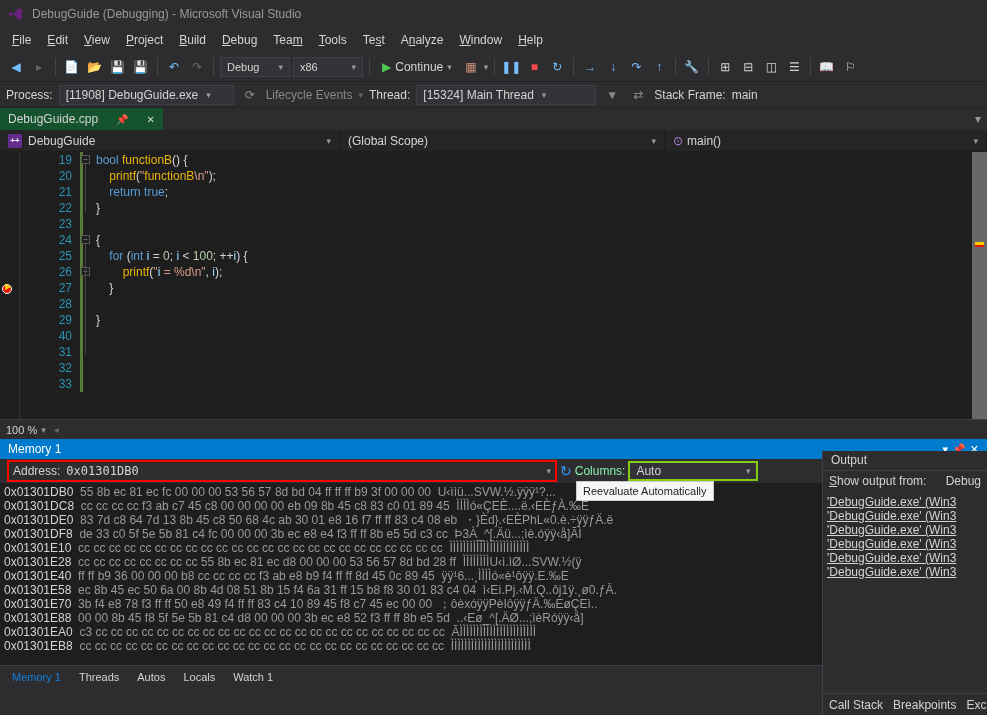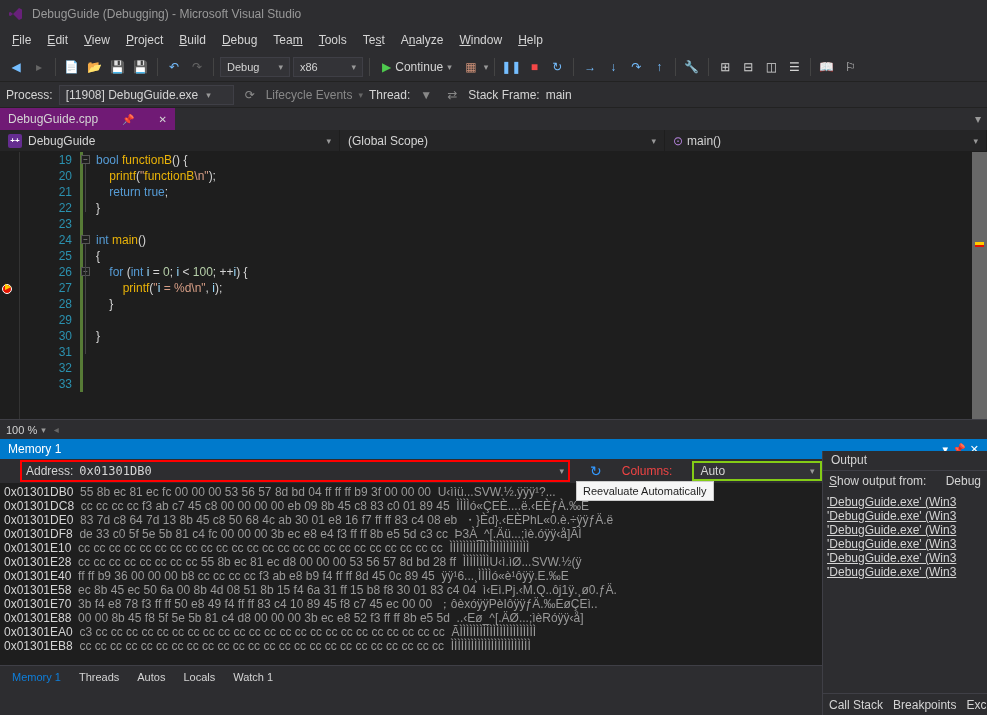--- a/index.html
+++ b/index.html
@@ -16,21 +16,21 @@
 .tool-sep { width: 1px; height: 18px; background: #444; margin: 0 3px; }
 .tool-combo { background: #333337; border: 1px solid #3f3f46; color: #d4d4d4; padding: 1px 6px; height: 20px; font-size: 11px; display: flex; align-items: center; min-width: 50px; }
 .tool-combo::after { content: "▾"; margin-left: auto; font-size: 9px; color: #999; }
 .continue-btn { background: #2d2d30; display: flex; align-items: center; gap: 4px; padding: 0 6px; height: 22px; cursor: pointer; }
 .continue-btn .play { color: #4ec94e; }
 .debug-bar { height: 26px; background: #2d2d30; display: flex; align-items: center; padding: 0 6px; gap: 6px; border-bottom: 1px solid #222; }
 .debug-label { color: #d4d4d4; font-size: 12px; }
 .debug-combo { background: #333337; border: 1px solid #3f3f46; color: #d4d4d4; padding: 1px 6px; height: 20px; display: flex; align-items: center; }
 .debug-combo::after { content: "▾"; margin-left: 8px; font-size: 9px; color: #999; }
 .tab-bar { height: 22px; background: #2d2d30; display: flex; align-items: center; }
-.file-tab { background: #701a75; color: #d4d4d4; padding: 2px 8px; display: flex; align-items: center; gap: 24px; height: 22px; }
+.file-tab { background: #14532d; color: #d4d4d4; padding: 2px 8px; display: flex; align-items: center; gap: 18px; height: 22px; }
 .file-tab .close { color: #d4d4d4; cursor: pointer; font-size: 10px; }
 .nav-bar { height: 22px; background: #252526; display: flex; border-bottom: 1px solid #1e1e1e; }
 .nav-combo { flex: 1; padding: 2px 8px; display: flex; align-items: center; border-right: 1px solid #1e1e1e; color: #d4d4d4; }
 .nav-combo::after { content: "▾"; margin-left: auto; font-size: 9px; color: #999; }
 .cpp-icon { width: 14px; height: 14px; background: #652d90; display: inline-flex; align-items: center; justify-content: center; color: white; font-size: 8px; font-weight: bold; margin-right: 6px; border-radius: 2px; }
 .fn-icon { color: #b180d7; margin-right: 4px; }
 .editor { height: 267px; background: #1e1e1e; display: flex; font-family: Consolas, monospace; font-size: 13px; position: relative; }
 .gutter { width: 60px; background: #1e1e1e; text-align: right; padding-right: 8px; color: #2b91af; user-select: none; }
 .gutter .ln { height: 16px; line-height: 16px; }
 .margin { width: 20px; background: #1e1e1e; border-right: 1px solid #333; position: relative; }
@@ -49,26 +49,26 @@
 .var { color: #9cdcfe; }
 .plain { color: #eab308; }
 .scroll-track { position: absolute; right: 0; top: 0; width: 15px; height: 100%; background: #3e3e42; }
 .scroll-thumb { position: absolute; right: 0; width: 15px; background: #686868; }
 .scroll-mark { position: absolute; right: 3px; width: 9px; height: 3px; }
 .zoom-bar { height: 20px; background: #2d2d30; display: flex; align-items: center; padding: 0 6px; border-top: 1px solid #3f3f46; }
 .zoom-combo { color: #d4d4d4; font-size: 11px; }
 .memory-hdr { height: 20px; background: #007acc; color: white; display: flex; align-items: center; padding: 0 8px; font-size: 12px; }
 .memory-hdr .title { flex: 1; }
 .memory-hdr .btn { margin-left: 4px; cursor: pointer; font-size: 11px; }
-.memory-toolbar { height: 24px; background: #2d2d30; display: flex; align-items: center; padding: 0 20px; gap: 20px; position: relative; }
+.memory-toolbar { height: 24px; background: #2d2d30; display: flex; align-items: center; padding: 0 7px; gap: 3px; position: relative; }
 .addr-box { border: 2px solid #ff0000; display: flex; align-items: center; padding: 1px 4px; height: 22px; flex: 0 0 550px; }
 .addr-label { color: #d4d4d4; margin-right: 6px; }
 .addr-input { background: transparent; border: none; color: #d4d4d4; font-family: Consolas, monospace; flex: 1; outline: none; }
 .refresh-btn { color: #3399ff; cursor: pointer; font-size: 14px; }
-.col-label { color: #ef4444; }
+.col-label { color: #86efac; }
 .col-combo { background: #333337; border: 2px solid #84cc16; color: #d4d4d4; padding: 1px 6px; height: 20px; display: flex; align-items: center; min-width: 130px; }
 .col-combo::after { content: "▾"; margin-left: auto; font-size: 9px; color: #999; }
 .tooltip { position: absolute; background: #f6f6f6; color: #1e1e1e; border: 1px solid #ccc; padding: 3px 6px; font-size: 11px; left: 576px; top: 22px; z-index: 10; }
 .memory-body { font-family: Consolas, monospace; font-size: 11px; background: #1e1e1e; padding: 2px 4px; height: 182px; overflow: hidden; white-space: pre; line-height: 14px; color: #999; }
 .memory-body .addr { color: #d4d4d4; }
 .bottom-tabs { height: 22px; background: #2d2d30; display: flex; align-items: center; padding: 0 4px; gap: 2px; border-top: 1px solid #3f3f46; }
 .bottom-tab { padding: 2px 8px; color: #d4d4d4; cursor: pointer; font-size: 11px; }
 .bottom-tab.active { color: #0e7fdb; }
 .right-panel { position: absolute; right: 0; top: 451px; width: 165px; bottom: 0; background: #2d2d30; border-left: 1px solid #3f3f46; display: flex; flex-direction: column; }
 .output-hdr { height: 20px; background: #2d2d30; color: #d4d4d4; padding: 2px 8px; font-size: 12px; border-bottom: 1px solid #3f3f46; }
@@ -154,20 +154,21 @@
   <span class="tool-btn">⚐</span>
 </div>
 
 <div class="debug-bar">
   <span class="debug-label">Process:</span>
   <span class="debug-combo" style="min-width:175px">[11908] DebugGuide.exe</span>
   <span class="tool-btn" style="color:#888">⟳</span>
   <span class="debug-label" style="color:#888">Lifecycle Events</span>
   <span style="font-size:9px;color:#666">▾</span>
   <span class="debug-label">Thread:</span>
+  <span class="debug-combo" style="min-width:180px">[15324] Main Thread</span>
   <span class="tool-btn" style="color:#888">▼</span>
   <span class="tool-btn" style="color:#888">⇄</span>
   <span class="debug-label">Stack Frame:</span>
   <span class="debug-label" style="flex:1">main</span>
 </div>
 
 <div class="tab-bar">
   <div class="file-tab">
     <span>DebugGuide.cpp</span>
     <span style="color:#999;font-size:10px">📌</span>
@@ -199,40 +200,39 @@
       <div class="ln">20</div>
       <div class="ln">21</div>
       <div class="ln">22</div>
       <div class="ln">23</div>
       <div class="ln">24</div>
       <div class="ln">25</div>
       <div class="ln">26</div>
       <div class="ln">27</div>
       <div class="ln">28</div>
       <div class="ln">29</div>
-      <div class="ln">30</div>
+      <div class="ln">40</div>
       <div class="ln">31</div>
       <div class="ln">32</div>
       <div class="ln">33</div>
     </div>
   <div class="collapse-col">
     <div class="green-bar" style="top:0;height:240px"></div>
     <div class="box" style="top:3px">−</div>
     <div class="box" style="top:83px">−</div>
     <div class="box" style="top:115px">−</div>
     <div class="line" style="top:12px;height:48px"></div>
     <div class="line" style="top:92px;height:110px"></div>
   </div>
   <div class="code" id="code-area">
       <div class="cl"><span class="kw">bool</span> <span class="plain">functionB</span>() {</div>
       <div class="cl">    <span class="plain">printf</span>(<span class="str">"<span class="plain">functionB</span>\n"</span>);</div>
       <div class="cl">    <span class="kw">return</span> <span class="kw">true</span>;</div>
       <div class="cl">}</div>
       <div class="cl"></div>
-      <div class="cl"><span class="kw">int</span> <span class="plain">main</span>()</div>
       <div class="cl">{</div>
       <div class="cl">    <span class="kw">for</span> (<span class="kw">int</span> <span class="var">i</span> = <span class="num">0</span>; <span class="var">i</span> &lt; <span class="num">100</span>; ++<span class="var">i</span>) {</div>
       <div class="cl">        <span class="plain">printf</span>(<span class="str">"<span class="var">i</span> = %d\n"</span>, <span class="var">i</span>);</div>
       <div class="cl">    }</div>
       <div class="cl"></div>
       <div class="cl">}</div>
       <div class="cl"></div>
       <div class="cl"></div>
     </div>
   <div class="scroll-track">

